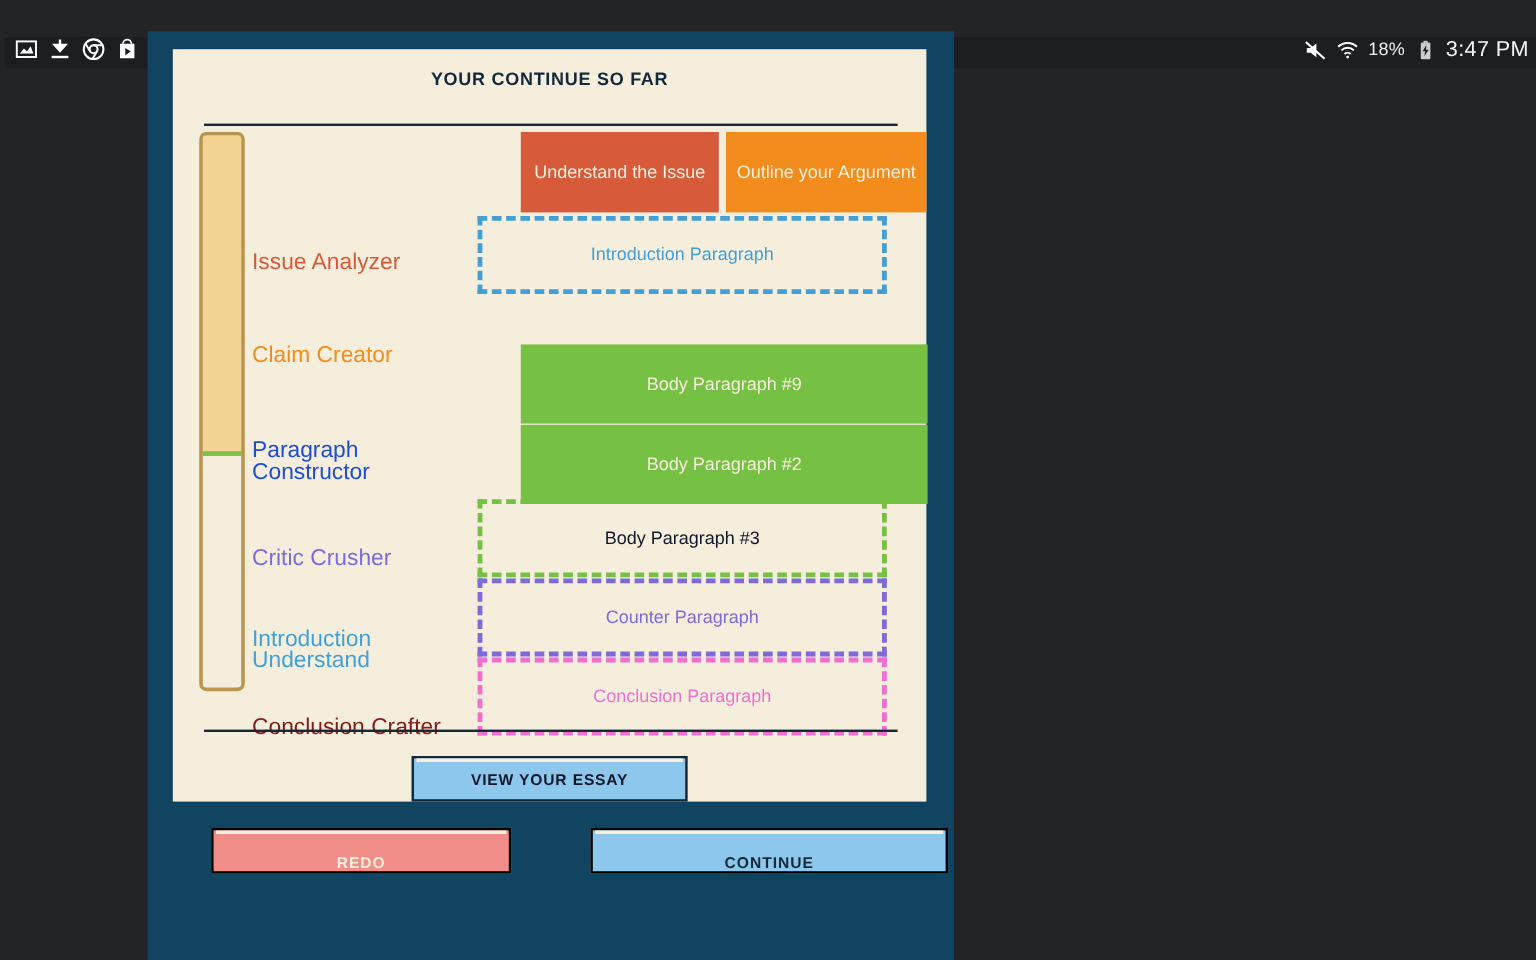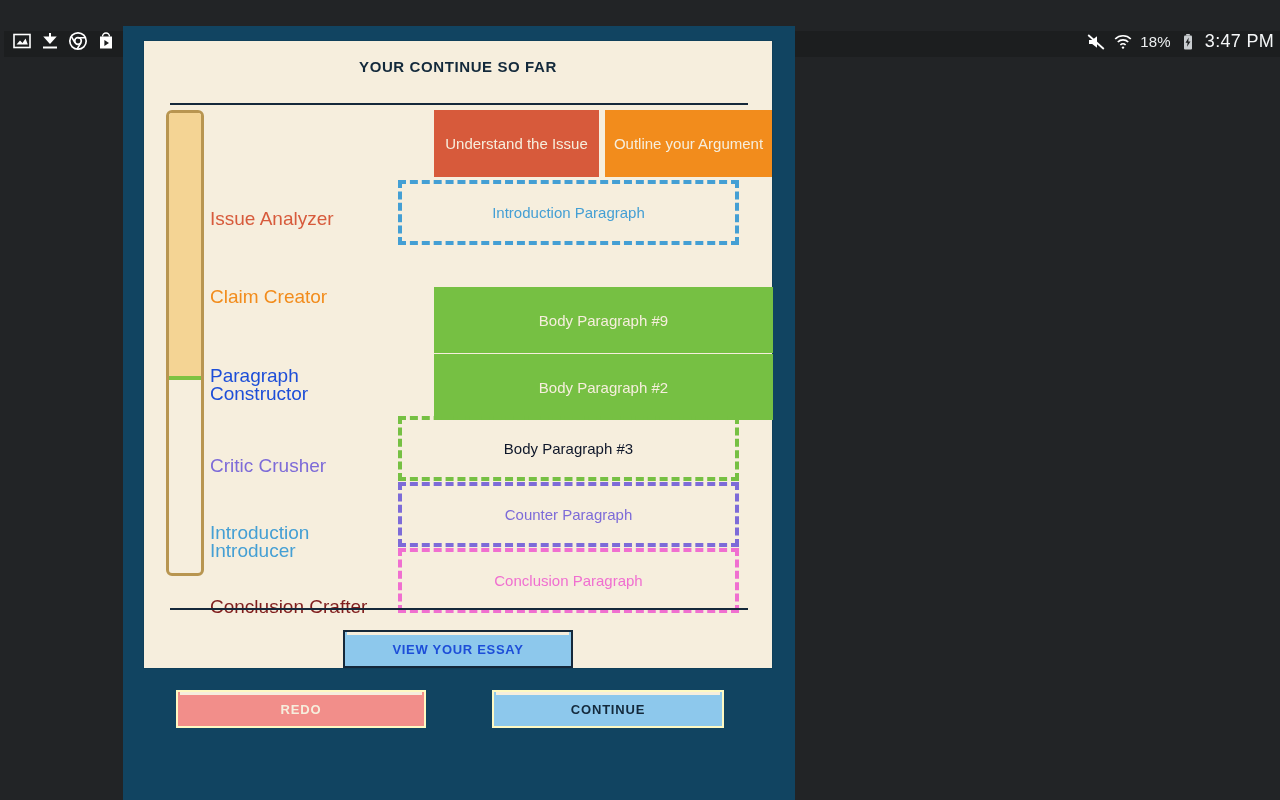--- a/index.html
+++ b/index.html
@@ -84,41 +84,41 @@
   .blk.solid{color:#f6eedd;margin-left:36px;}
   .blk.dashed{background:transparent;}
 
   
   .view-essay{
     position:absolute;left:199px;top:589px;width:230px;height:38px;
     background:#8dc8ec;
     border:2px solid #15283a;
     box-sizing:border-box;
     display:flex;align-items:center;justify-content:center;
-    font-size:13px;font-weight:bold;letter-spacing:.7px;color:#1d4ed8;
+    font-size:13px;font-weight:bold;letter-spacing:.7px;color:#0f172a;
     cursor:pointer;
   }
   .view-essay .hl{
     position:absolute;left:2px;right:2px;top:0px;height:3px;background:#f6eedd;
   }
 
   
   .btmbtn{
     position:absolute;height:38px;
-    border:2px solid #fef9c3;
-    box-sizing:border-box;
-    display:flex;align-items:center;justify-content:center;
+    border:2px solid #000000;
+    box-sizing:border-box;
+    display:flex;align-items:flex-end;justify-content:center;
     font-size:13px;font-weight:bold;letter-spacing:.8px;
     cursor:pointer;
   }
   .btmbtn .hl{
     position:absolute;left:2px;right:2px;top:0px;height:3px;background:#f6eedd;
   }
   .btn-redo{left:53px;top:664px;width:250px;background:#f28e8a;color:#f6eedd;}
-  .btn-continue{left:369px;top:664px;width:232px;background:#8dc8ec;color:#13293b;}
+  .btn-continue{left:369px;top:664px;width:298px;background:#8dc8ec;color:#13293b;}
 </style>
 </head>
 <body>
 
 <div id="root">
 
   <div class="statusbar">
     <div class="sb-left">
       <span class="sb-icon">
         <svg viewBox="0 0 20 20" width="20" height="20">
@@ -190,21 +190,21 @@
 
       <div class="track">
         <div class="track-fill" style="height: 58%;"></div>
       </div>
 
       <div class="stages">
           <div class="stage" style="top: 100px; color: rgb(215, 90, 59);">Issue Analyzer</div>
           <div class="stage" style="top: 178px; color: rgb(242, 140, 28);">Claim Creator</div>
           <div class="stage" style="top: 257px; color: #1d4ed8;">Paragraph Constructor</div>
           <div class="stage" style="top: 335px; color: rgb(125, 107, 216); margin-top: 12px;">Critic Crusher</div>
-          <div class="stage" style="top: 414px; color: rgb(68, 159, 212);">Introduction Introducer</div>
+          <div class="stage" style="top: 414px; color: rgb(68, 159, 212);">Introduction Understand</div>
           <div class="stage" style="top: 488px; color: #7f1d1d;">Conclusion Crafter</div>
         </div>
       <div class="blocks">
           <div class="blk solid" style="left: 0px; top: 0px; width: 165px; height: 67px; background: rgb(215, 90, 59);">Understand the Issue</div>
           <div class="blk dashed" style="left: 0px; top: 70px; width: 341px; height: 65px; border: 4px dashed rgb(68, 159, 212); color: rgb(68, 159, 212);">Introduction Paragraph</div>
           <div class="blk solid" style="left: 171px; top: 0px; width: 167px; height: 67px; background: rgb(242, 140, 28);">Outline your Argument</div>
           <div class="blk solid" style="left: 0px; top: 177px; width: 339px; height: 66px; background: rgb(118, 192, 67);">Body Paragraph #9</div>
           <div class="blk solid" style="left: 0px; top: 244px; width: 339px; height: 66px; background: rgb(118, 192, 67);">Body Paragraph #2</div>
           <div class="blk dashed" style="left: 0px; top: 306px; width: 341px; height: 65px; border: 4px dashed rgb(118, 192, 67); color: #0f172a;">Body Paragraph #3</div>
           <div class="blk dashed" style="left: 0px; top: 372px; width: 341px; height: 65px; border: 4px dashed rgb(125, 107, 216); color: rgb(125, 107, 216);">Counter Paragraph</div>

